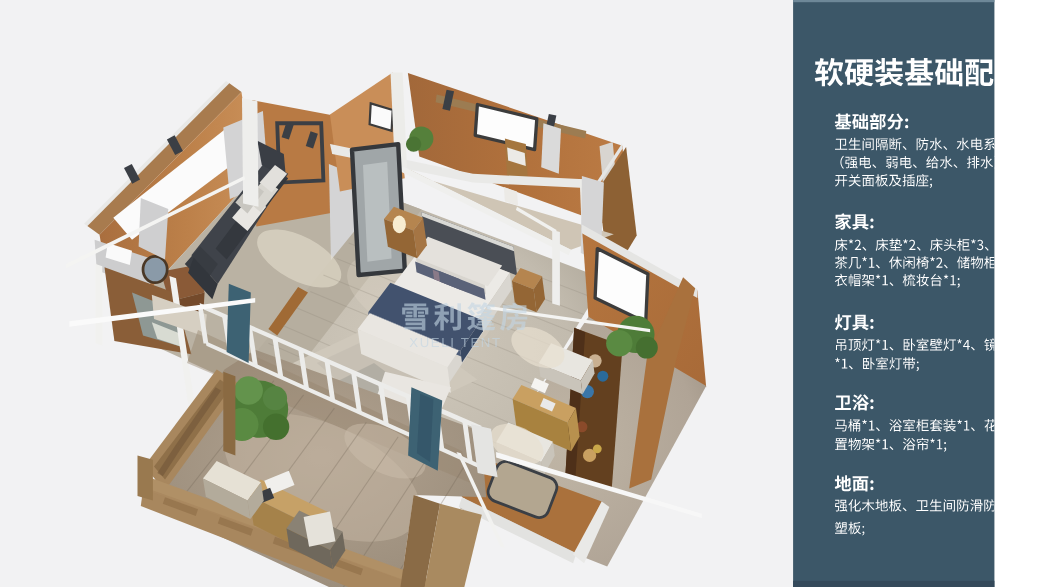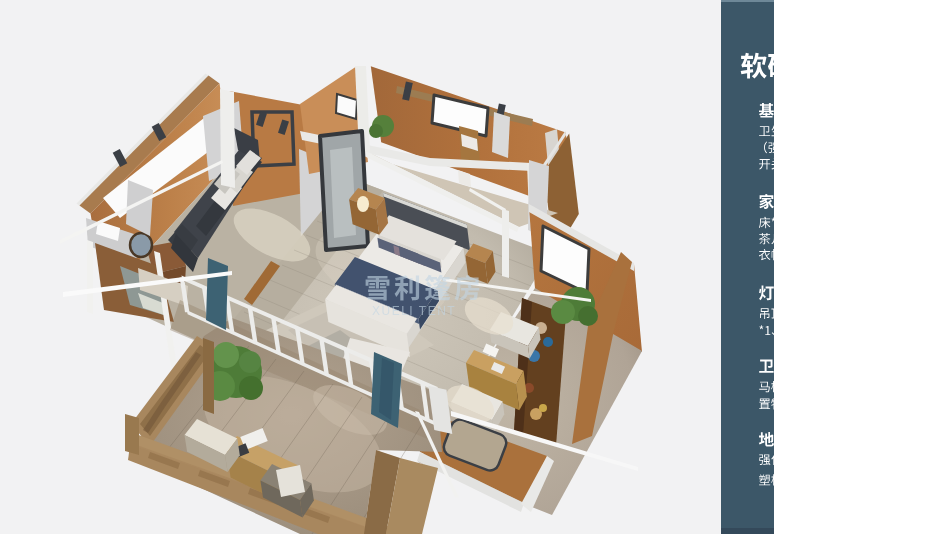--- a/index.html
+++ b/index.html
@@ -1,15 +1,15 @@
 <!DOCTYPE html>
 <html><head><meta charset="utf-8">
 <style>
 html,body{margin:0;padding:0;background:#fff;}
-#page{position:relative;width:774px;height:534px;overflow:hidden;font-family:"Liberation Sans",sans-serif;text-align:center;}
+#page{position:relative;width:904px;height:534px;overflow:hidden;font-family:"Liberation Sans",sans-serif;text-align:center;}
 </style></head>
 <body>
 <div id="page">
 <svg width="950" height="534" viewBox="0 0 950 534" xmlns="http://www.w3.org/2000/svg">
 
 <defs>
 <linearGradient id="gwallL" x1="0" y1="0" x2="1" y2="0">
 <stop offset="0" stop-color="#a96e3e"></stop>
           <stop offset="0.55" stop-color="#bc8049"></stop>
           <stop offset="1" stop-color="#c98f58"></stop>

